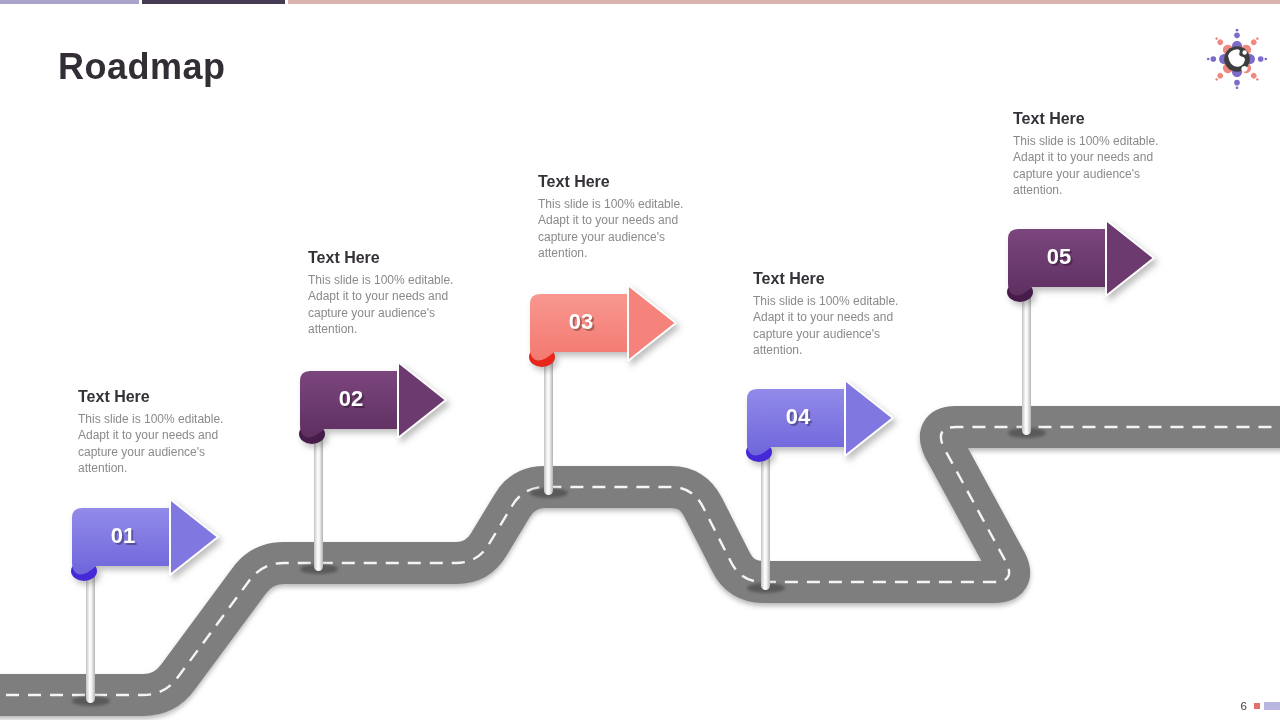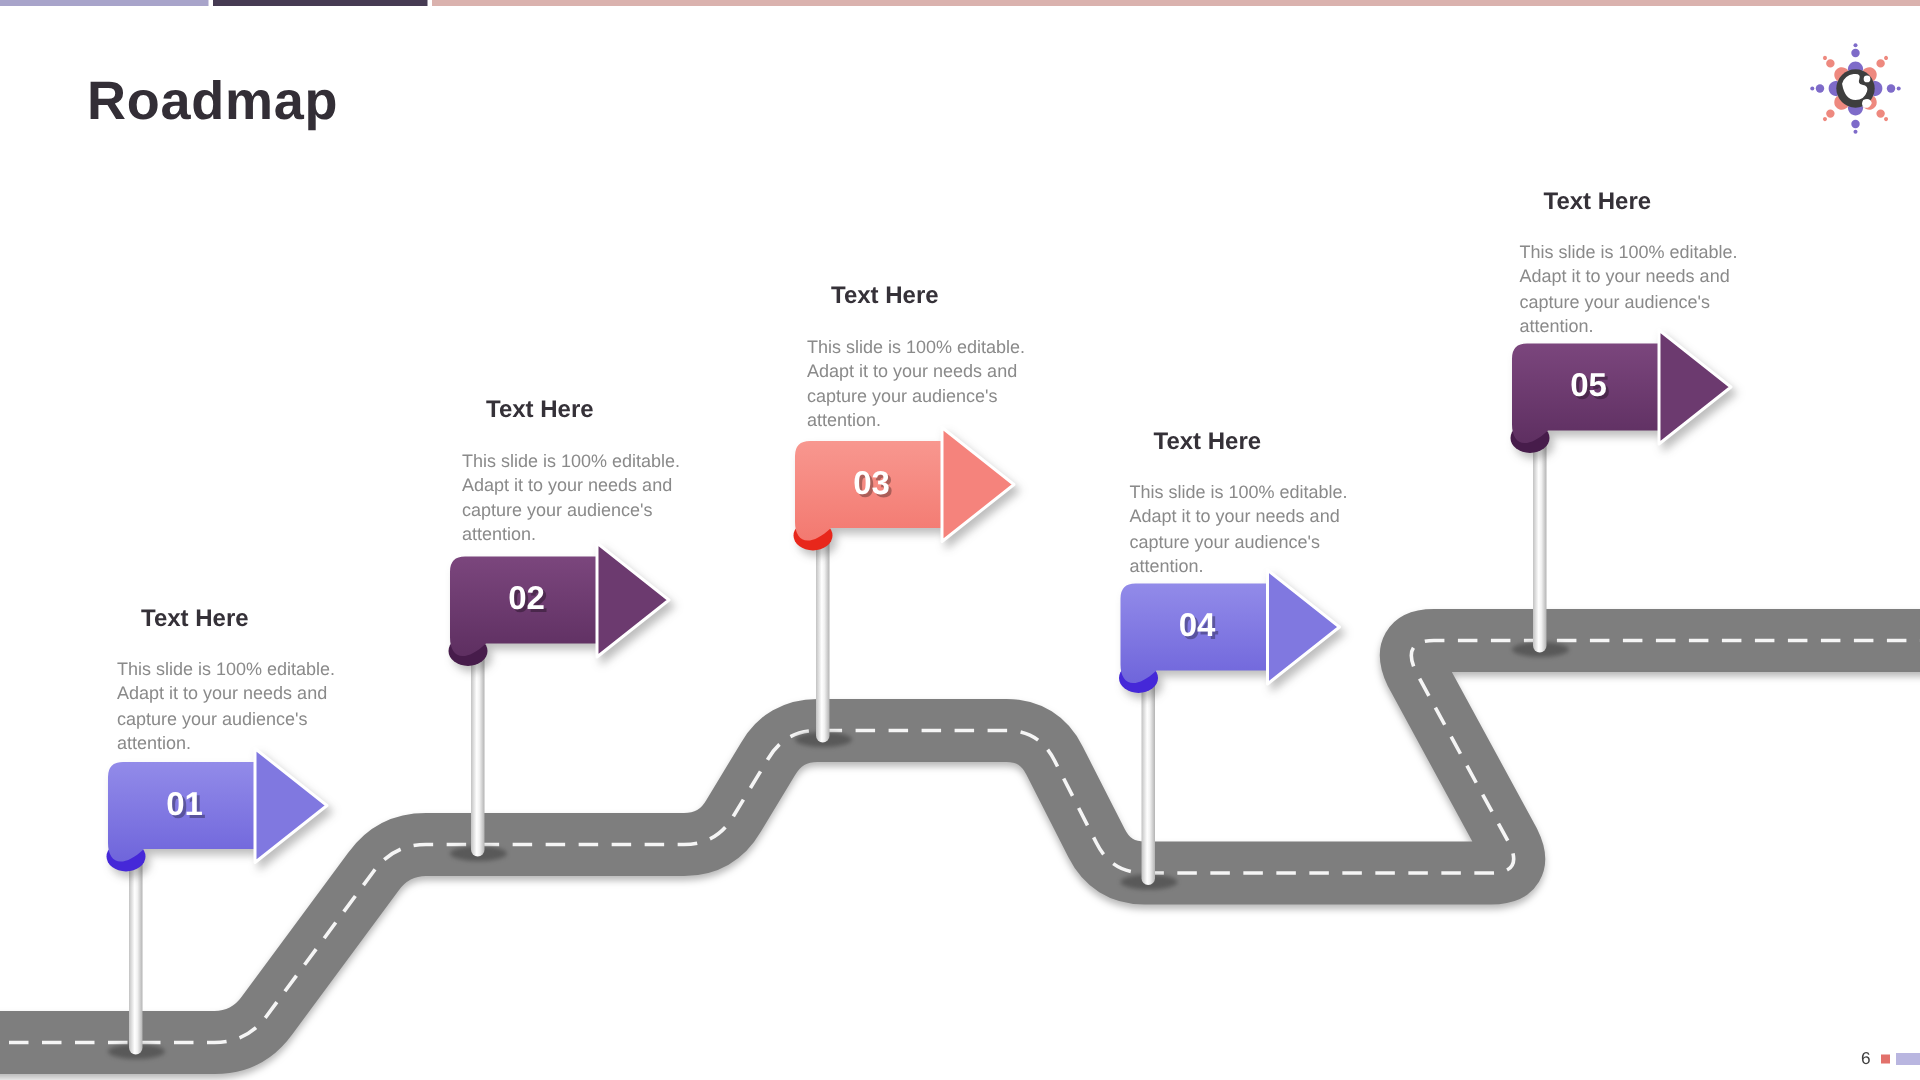--- a/index.html
+++ b/index.html
@@ -18,21 +18,21 @@
     position:absolute;left:42px;top:30px;margin:16px;
     font-size:36px;font-weight:800;letter-spacing:.5px;color:#332e36;
   }
   
   .logo{position:absolute;left:1205px;top:27px;width:64px;height:64px;}
   
   .road-svg{position:absolute;left:0;top:0;width:1280px;height:720px;pointer-events:none;}
   .road-body{filter:drop-shadow(0px 3px 2.5px rgba(0,0,0,0.28));}
   
   .m-text{position:absolute;width:168px;}
-  .m-text h3{margin:16px;font-size:16px;font-weight:800;color:#353138;}
+  .m-text h3{margin:0;font-size:16px;font-weight:800;color:#353138;}
   .m-text p{margin:5px 0 0;font-size:12px;line-height:16.4px;color:#8a8a8a;}
   .pole{
     position:absolute;width:9px;
     background:linear-gradient(90deg,#c2c2c2 0%,#ffffff 42%,#f2f2f2 62%,#b3b3b3 100%);
     border-radius:0 0 5px 5px;
   }
   .pole-shadow{
     position:absolute;width:38px;height:10px;border-radius:50%;
     background:rgba(45,45,45,.45);filter:blur(1.5px);
   }

